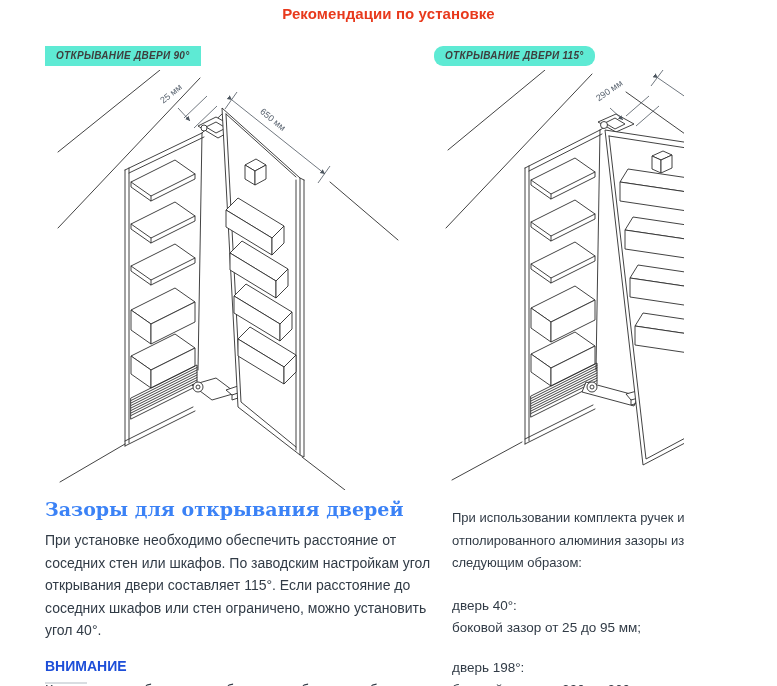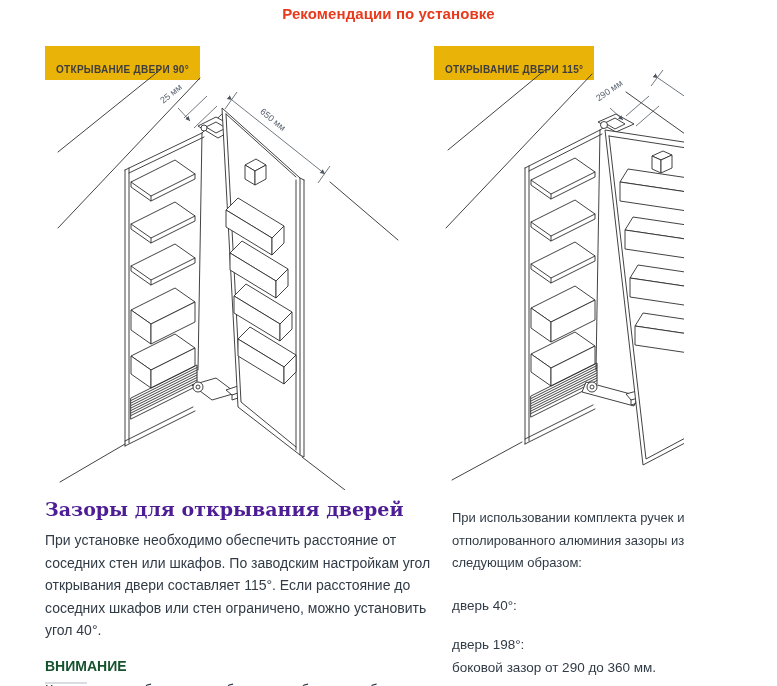--- a/index.html
+++ b/index.html
@@ -5,42 +5,42 @@
   html,body{margin:0;padding:0;background:#ffffff;}
   .page{
     position:relative;width:684px;height:686px;background:#ffffff;
     font-family:"Liberation Sans",sans-serif;overflow:hidden;
   }
   .page-title{
     position:absolute;top:5px;left:0;width:777px;text-align:center;
     font-size:15px;font-weight:bold;color:#e8391c;letter-spacing:.1px;
   }
   .chip{
-    position:absolute;top:46px;background:#eab308;color:#3e3e3e;
+    position:absolute;top:46px;background:#5eead4;color:#3e3e3e;
     font-size:10px;font-weight:bold;letter-spacing:.3px;
-    padding:18px 11px 5px 11px;white-space:nowrap;
+    padding:4px 11px 5px 11px;white-space:nowrap;font-style:italic;
   }
   .chip-left{left:45px;}
-  .chip-right{left:434px;}
+  .chip-right{left:434px;border-radius:9px;}
   .diagram{position:absolute;top:70px;}
   .diagram-left{left:40px;}
   .diagram-right{left:430px;}
   svg .ln{stroke:#2e2e2e;stroke-width:0.9;fill:none;stroke-linecap:round;stroke-linejoin:round;}
   svg .fw{stroke:#2e2e2e;stroke-width:0.9;fill:#ffffff;stroke-linejoin:round;}
   svg .dim{stroke:#4d565f;stroke-width:0.8;fill:none;}
   svg .dimtext{fill:#5a6470;font-size:9px;font-family:"Liberation Sans",sans-serif;}
   .text-col{position:absolute;color:#313b46;}
   .col-left{left:45px;top:498px;width:388px;}
   .col-right{left:452px;top:507px;width:308px;}
   .section-heading{
     font-family:"DejaVu Serif","Liberation Serif",serif;
-    font-weight:bold;font-size:19px;color:#4c1d95;margin:0 0 9px 0;
+    font-weight:bold;font-size:19px;color:#3b82f6;margin:0 0 9px 0;
   }
   .body-para{font-size:14px;line-height:22.5px;margin:0;}
-  .warning-title{font-size:14px;font-weight:bold;margin:16px 0 5px 0;color:#14532d;}
+  .warning-title{font-size:14px;font-weight:bold;margin:16px 0 5px 0;color:#1d4ed8;}
   .col-right .body-para{font-size:13px;margin-bottom:20px;}
   .gap-item{font-size:13.5px;line-height:22.5px;margin-bottom:17px;}
   .bottom-rule{
     position:absolute;left:45px;top:682px;width:42px;height:2px;background:#d9dde1;
   }
 </style>
 </head>
 <body>
 
 <div class="page">
@@ -290,20 +290,21 @@
     <h2 class="section-heading">Зазоры для открывания дверей</h2>
     <p class="body-para">При установке необходимо обеспечить расстояние от соседних стен или шкафов. По заводским настройкам угол открывания двери составляет 115°. Если расстояние до соседних шкафов или стен ограничено, можно установить угол 40°.</p>
     <div class="warning-title">ВНИМАНИЕ</div>
     <p class="body-para">К указанным габаритам необходимо добавить глубину дверных ручек, чтобы рассчитать общие зазоры от соседних шкафов или стен.</p>
   </div>
 
   <div class="text-col col-right">
     <p class="body-para">При использовании комплекта ручек из отполированного алюминия зазоры изменяются следующим образом:</p>
     <div class="gap-item">
       <div>дверь 40°:</div>
+      <div>боковой зазор от 25 до 95 мм;</div>
     </div>
     <div class="gap-item">
       <div>дверь 198°:</div>
       <div>боковой зазор от 290 до 360 мм.</div>
     </div>
   </div>
 
   <div class="bottom-rule"></div>
 
 </div>

